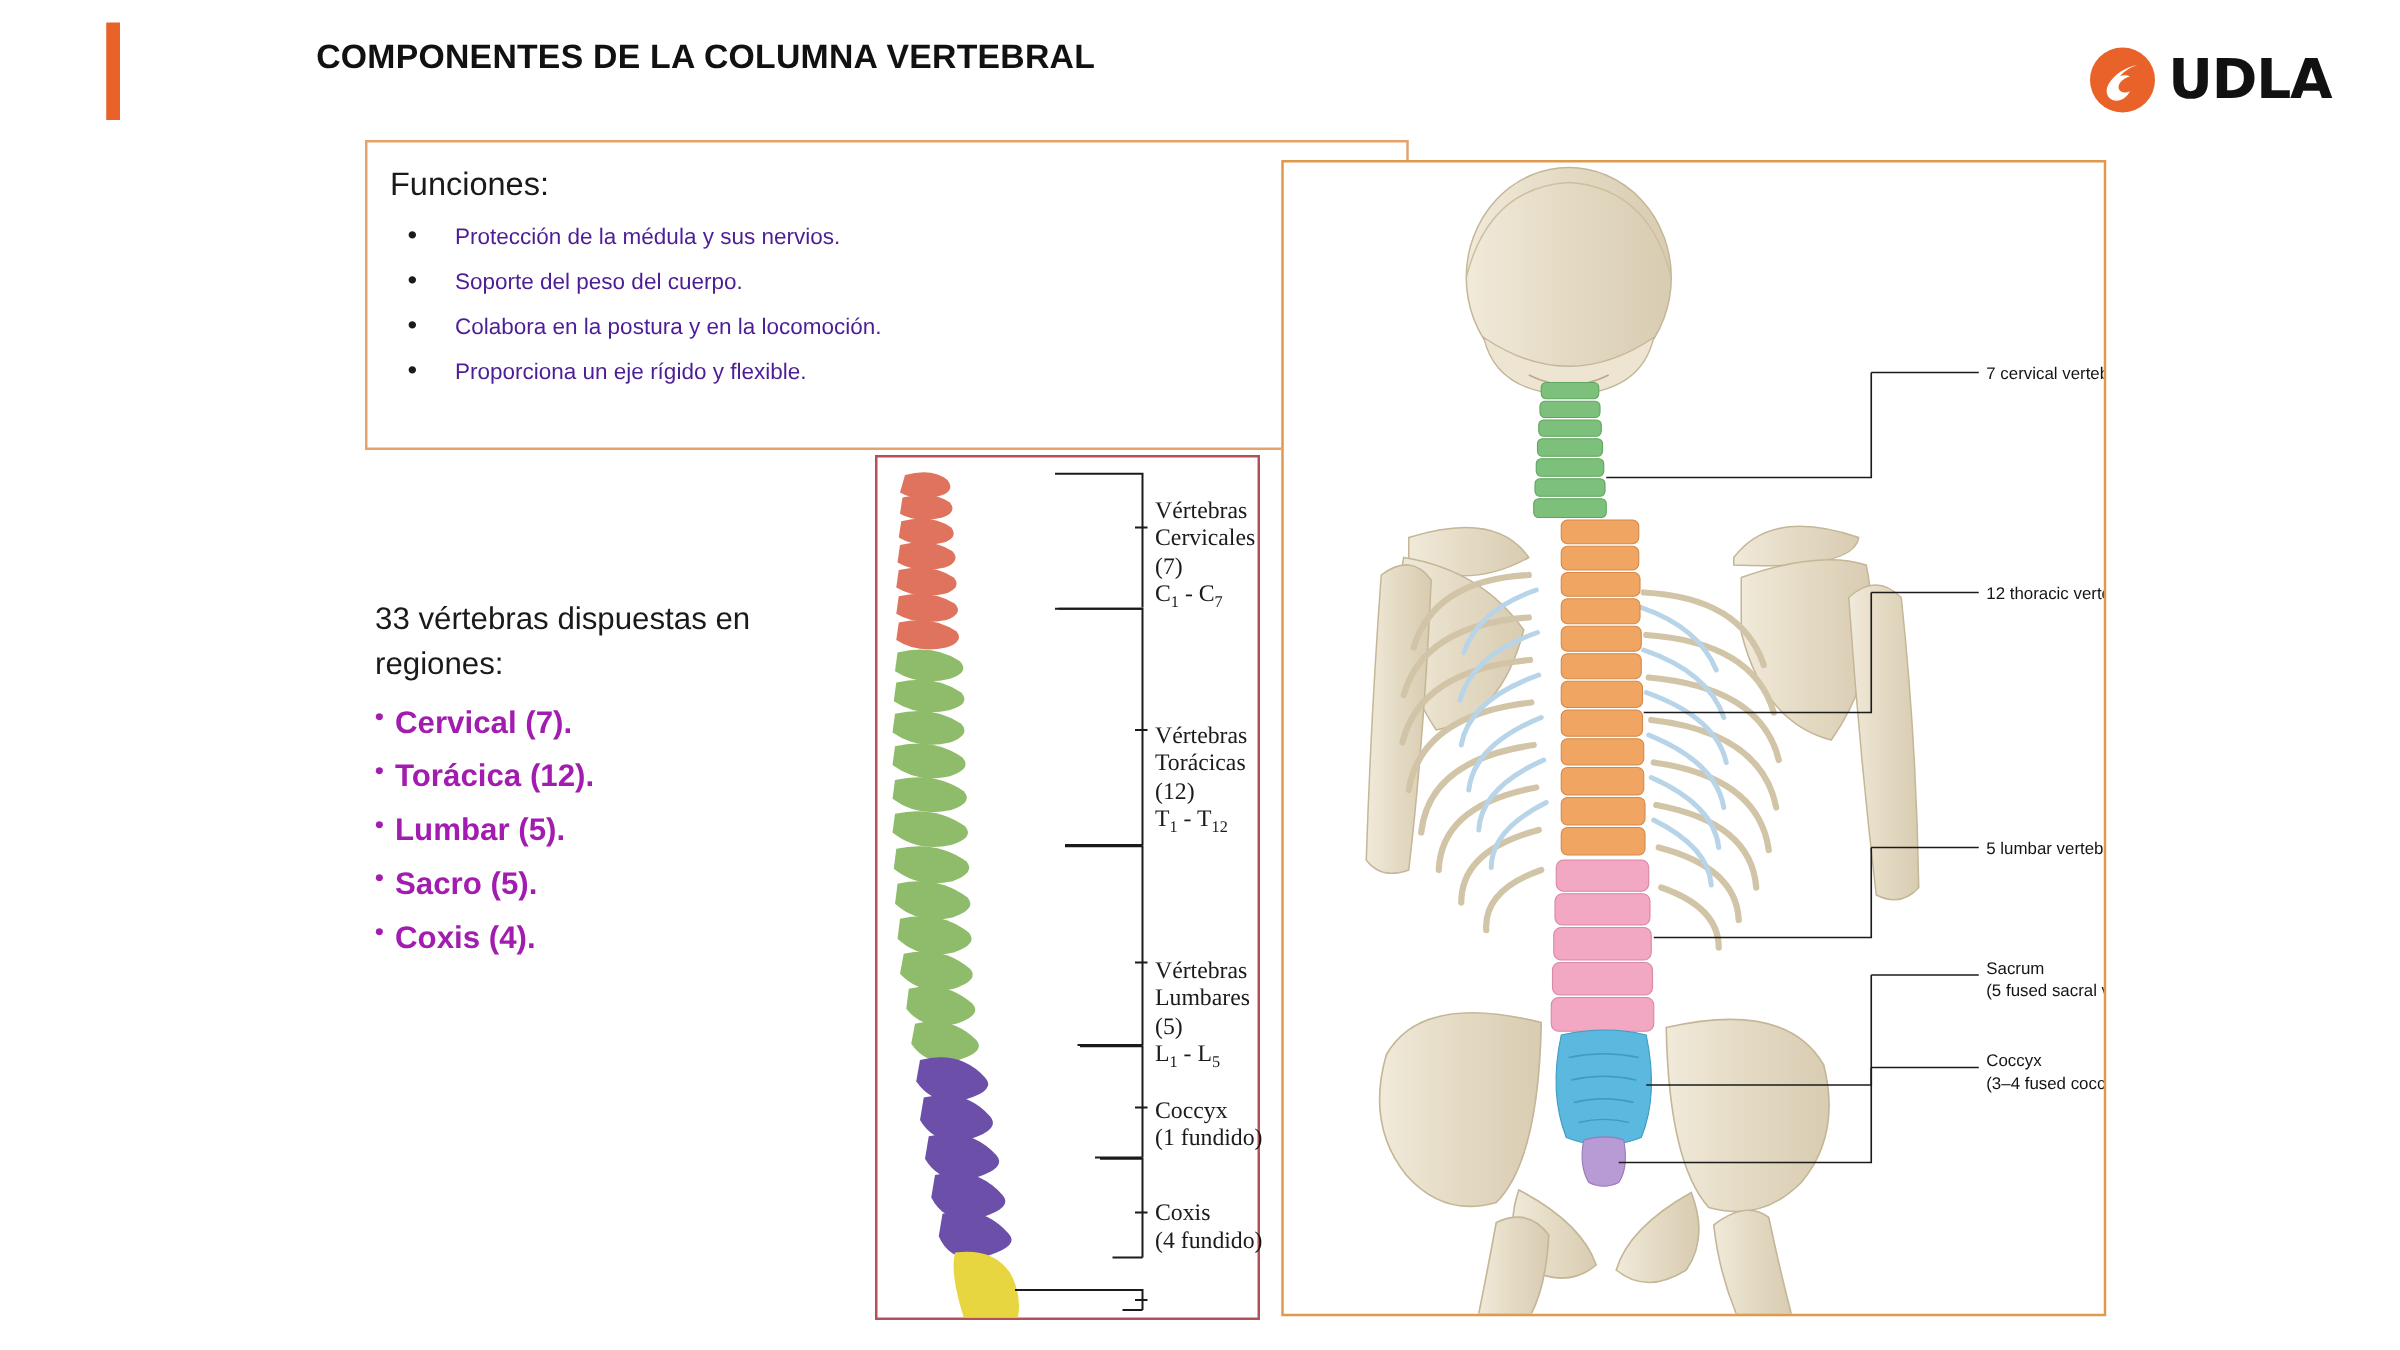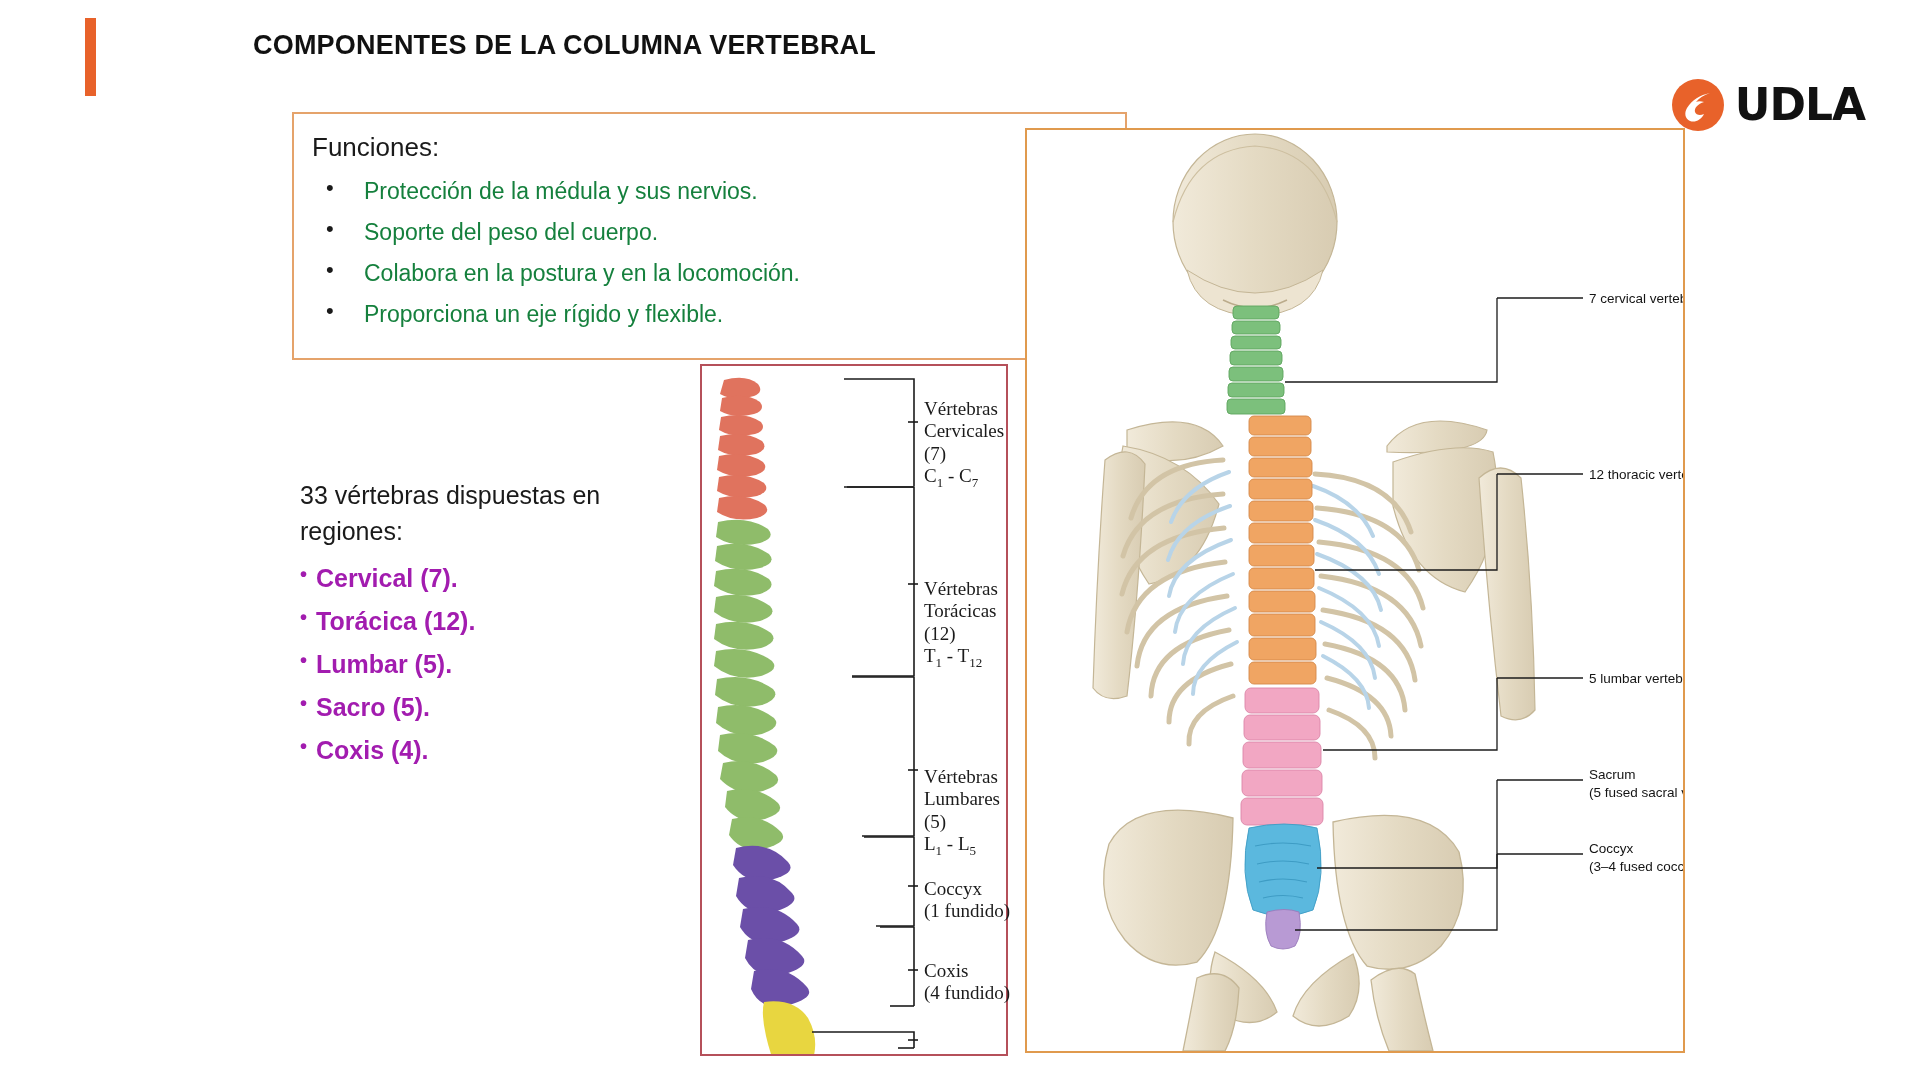--- a/index.html
+++ b/index.html
@@ -19,41 +19,41 @@
   }
   .slide-title{
     position:absolute; left:253px; top:30px;
     font-size:27px; font-weight:bold; letter-spacing:.2px;
     color:#111; white-space:nowrap;
   }
 
   
   .logo{
     position:absolute; right:55px; top:36px;
-    display:flex; align-items:center; gap:9px;margin-top:41px;
+    display:flex; align-items:center; gap:9px;
   }
   .logo-mark{ width:56px; height:56px; position:relative; }
   .logo-word{
     font-size:44px; font-weight:bold; color:#111;
     letter-spacing:-1px; line-height:1;
     font-family:"DejaVu Sans", sans-serif;
   }
 
   
   .funciones-box{
     position:absolute; left:292px; top:112px;
     width:835px; height:248px;
     border:2px solid #E5A36B;
     background:#fff;
     padding:18px 16px 0 18px;
   }
   .funciones-heading{ font-size:26px; color:#1a1a1a; margin-bottom:8px; }
   .funciones-list{ list-style:none; }
   .funciones-list li{
-    font-size:23px; color:#15803d;
+    font-size:18px; color:#4c1d95;
     line-height:1.0; padding:9px 0 9px 52px;
     position:relative; white-space:nowrap;
   }
   .funciones-list li:before{
     content:"\2022"; position:absolute; left:14px; top:6px;
     font-size:22px; color:#1a1a1a;
   }
 
   
   .regions-block{ position:absolute; left:300px; top:478px; width:360px; }

